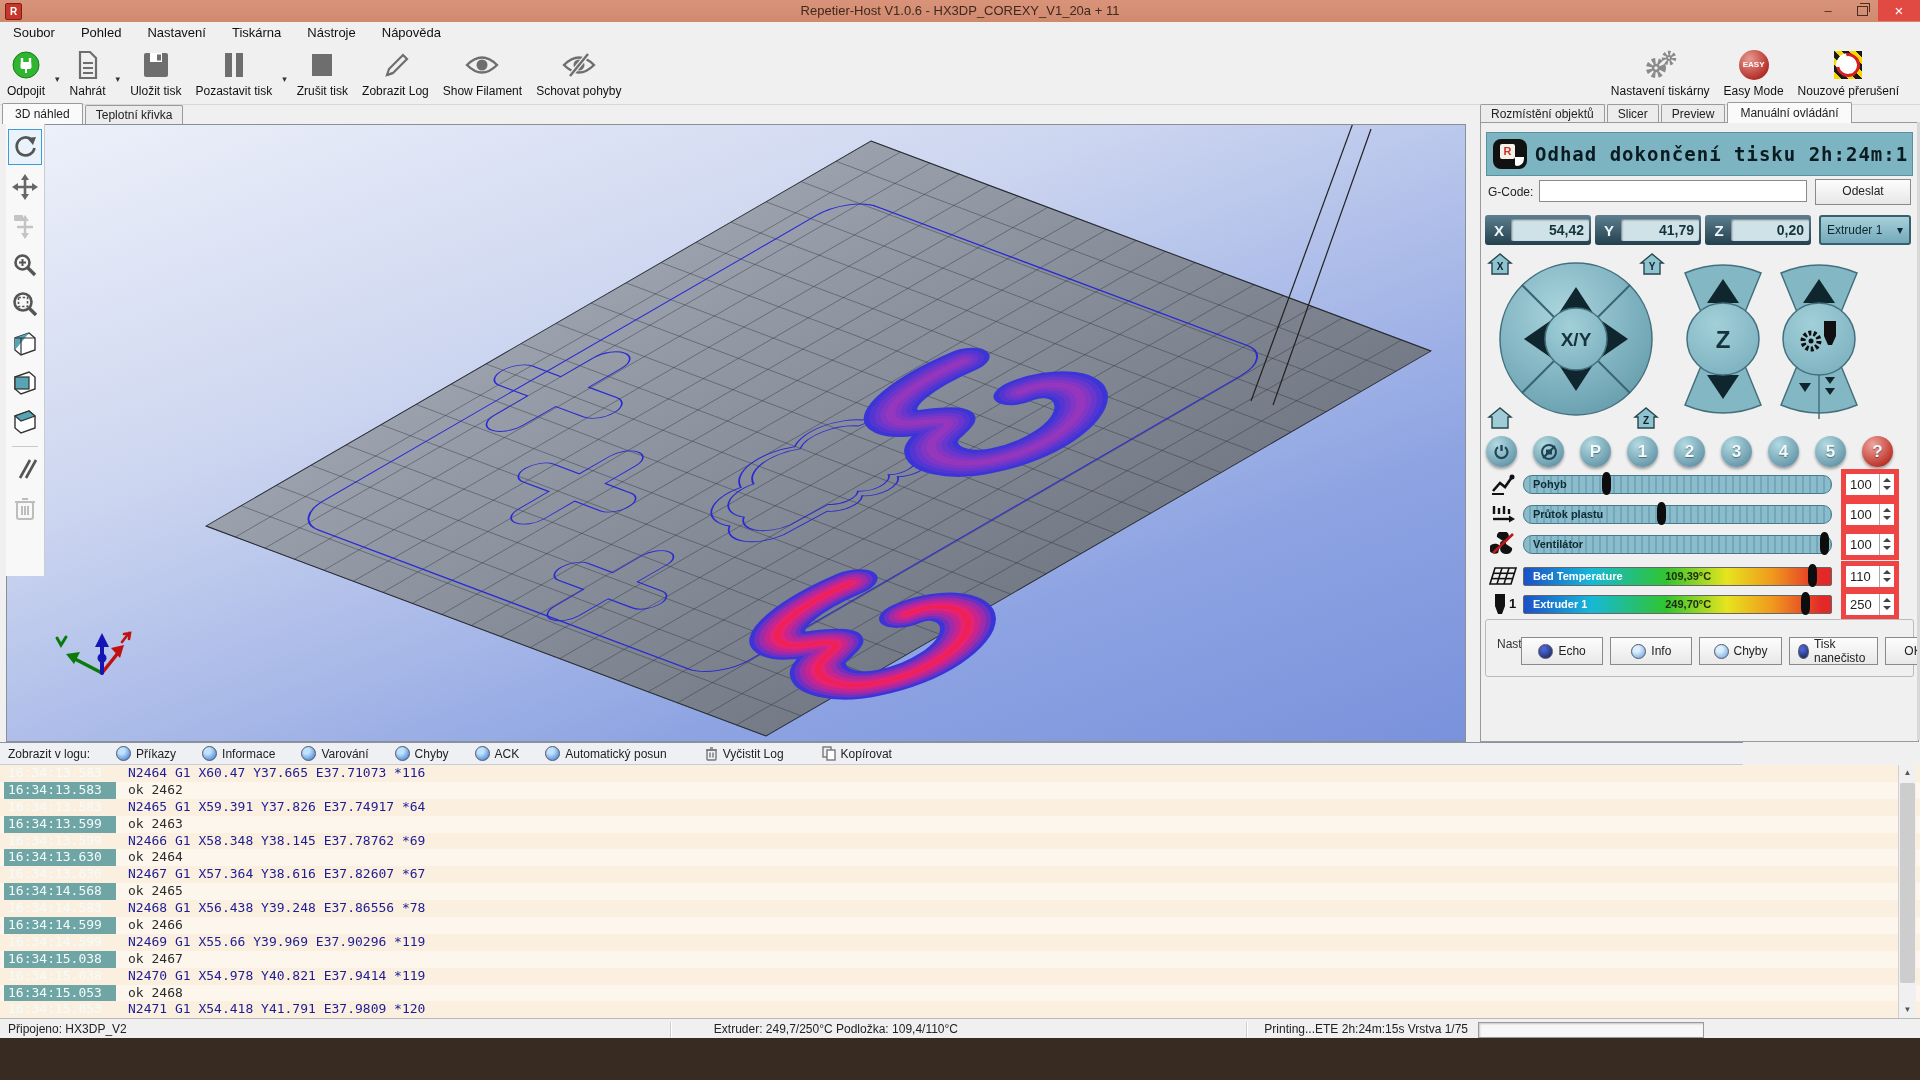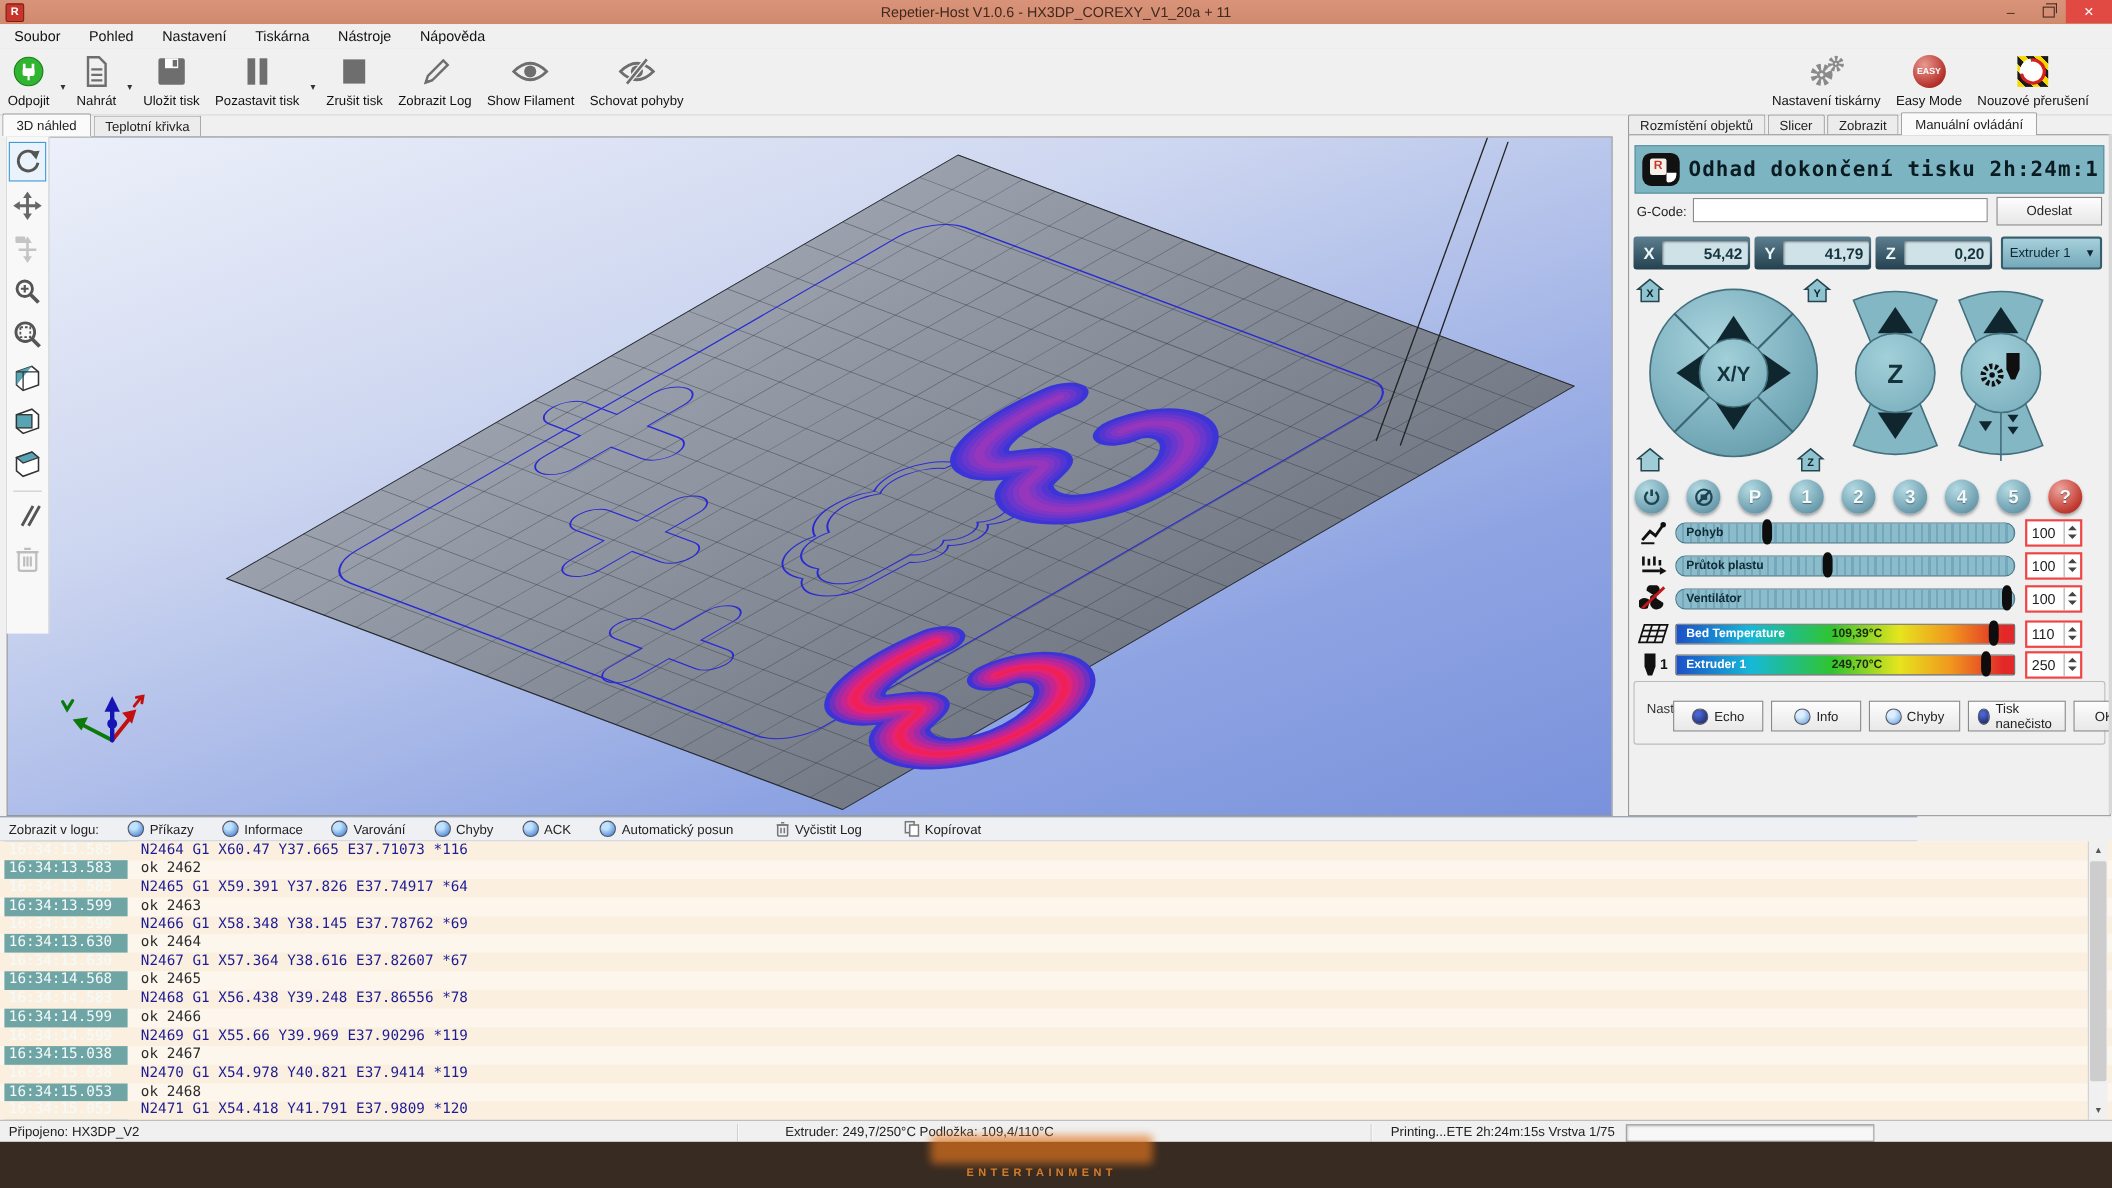--- a/index.html
+++ b/index.html
@@ -64,21 +64,21 @@
   .ctl-row{left:2px;width:433px;height:24px;display:flex;align-items:center;}
   .ctl-ic{flex:0 0 40px;display:flex;justify-content:center;}
   .track{position:relative;flex:0 0 307px;height:17px;border:1px solid #4a7a8a;border-radius:9px;
     background:repeating-linear-gradient(90deg,#8abccc 0 5px,#73a7b9 5px 7px);}
   .track .tlab{position:absolute;left:9px;top:2px;font-size:11px;font-weight:bold;color:#0e2a33;white-space:nowrap;}
   .thumb{position:absolute;top:-4px;width:9px;height:23px;background:#0d0d0d;border-radius:45%/30%;}
   .tempbar{position:relative;flex:0 0 307px;height:17px;border:1px solid #666;border-radius:2px;
     background:linear-gradient(90deg,#1c50c8 0%,#16b8d8 22%,#30c430 46%,#e6e41e 66%,#f0981e 81%,#e22828 97%);}
   .tempbar .tlab{position:absolute;left:9px;top:2px;font-size:11px;font-weight:bold;color:#fff;white-space:nowrap;}
   .tempbar .tcur{position:absolute;left:46%;top:2px;font-size:11px;font-weight:bold;color:#1b2b10;}
-  .spin{margin-left:9px;width:48px;height:21px;border:2px solid #ef4444;background:#fff;display:flex;}
+  .spin{margin-left:9px;width:48px;height:21px;border:5px solid #ef4444;background:#fff;display:flex;}
   .spin .sval{flex:1;font-size:13px;line-height:21px;padding-left:4px;}
   .spin .sarr{flex:0 0 14px;border-left:1px solid #aaa;display:flex;flex-direction:column;align-items:center;justify-content:space-evenly;}
   .spin .sarr i{width:0;height:0;border-left:4px solid transparent;border-right:4px solid transparent;}
   .spin .sarr i.up{border-bottom:4px solid #444;}
   .spin .sarr i.dn{border-top:4px solid #444;}
   #debug-box{left:4px;top:496px;width:427px;height:56px;border:1px solid #bbb;border-radius:3px;}
   #debug-title{left:12px;top:514px;background:#f0f0f0;padding:0 4px;font-size:12px;color:#333;}
   #debug-btns{left:10px;top:514px;display:flex;gap:7px;width:420px;margin-left:30px;}
   .dbtn{height:26px;border:1px solid #8a8a8a;background:linear-gradient(#fdfdfd,#e8e8e8);display:flex;align-items:center;justify-content:center;font-size:12px;gap:5px;padding:0 8px;}
   .led{width:13px;height:13px;border-radius:50%;border:1px solid #556;}
@@ -437,21 +437,21 @@
       <svg width="24" height="26" opacity="0.4">
           <rect x="4" y="7" width="16" height="17" rx="2" fill="none" stroke="#666" stroke-width="2"></rect>
           <path d="M2 7 h20 M9 4 h6 M9 11 v9 M12 11 v9 M15 11 v9" stroke="#666" stroke-width="2"></path>
         </svg>
     </span>
   </div>
 
   <div id="right-tabs" class="tabrow p">
     <span class="vtab">Rozmístění objektů</span>
     <span class="vtab">Slicer</span>
-    <span class="vtab">Zobrazit</span>
+    <span class="vtab">Preview</span>
     <span class="vtab active">Manuální ovládání</span>
   </div>
 
   <div id="panel" class="p">
     <div id="lcd" class="p">
       <span class="logo"></span>
       <span id="lcd-text">Odhad dokončení tisku 2h:24m:1</span>
     </div>
 
     <span id="gcode-label" class="p">G-Code:</span>
@@ -845,18 +845,14 @@
   </div>
 
   <div id="taskbar" class="p">
 
     <span class="p tk" style="left:62px;"><span class="folder"></span></span>
     <span class="p tk" style="left:128px;"><span class="ffox"></span></span>
     <span class="p tk" style="left:188px;"><span class="chrome"></span></span>
 
   </div>
 
-  <div id="watermark" class="p">
-    <div class="blob"></div>
-    <div class="wmtext">ENTERTAINMENT</div>
-  </div>
 
 </div>
 
 </body></html>

